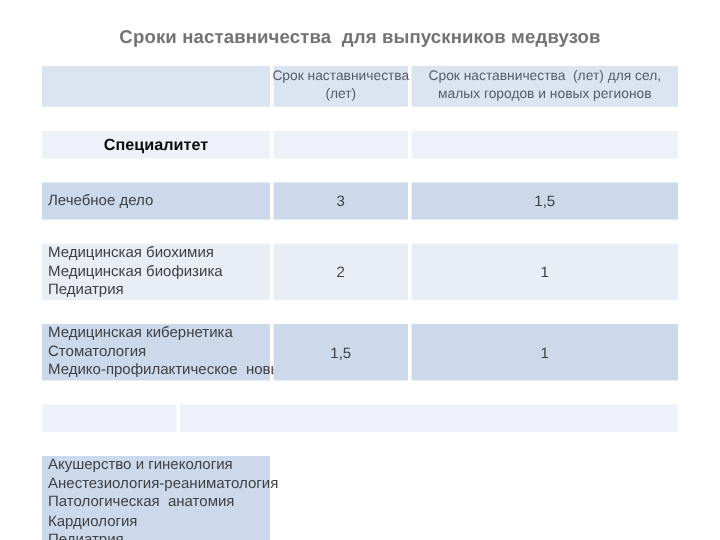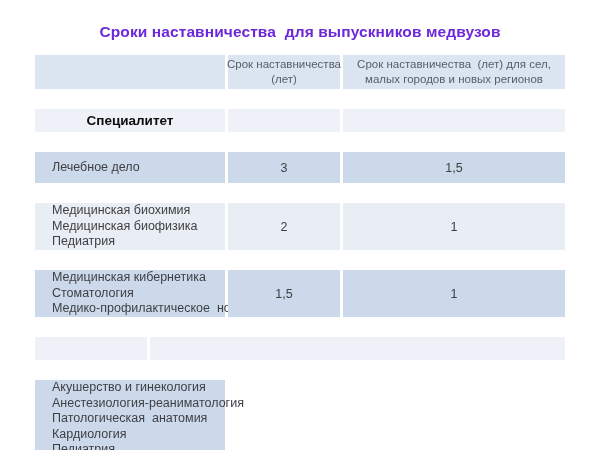--- a/index.html
+++ b/index.html
@@ -16,41 +16,41 @@
     overflow: hidden;
   }
   .title {
     position: absolute;
     top: 23px;
     left: 0;
     width: 600px;
     text-align: center;
     font-size: 15.5px;
     font-weight: bold;
-    color: #6d28d9;
+    color: #737373;
     white-space: pre;
     letter-spacing: 0.1px;
   }
   .tbl {
     position: absolute;
     left: 35px;
     top: 55px;
     width: 530px;
   }
   .row {
     display: flex;
     gap: 3px;
     margin-bottom: 20px;
   }
   .c {
     box-sizing: border-box;
     display: flex;
     align-items: center;
   }
-  .c1 { width: 190px; padding-left: 17px; }
+  .c1 { width: 190px; padding-left: 5px; }
   .c2 { width: 112px; justify-content: center; text-align: center; }
   .c3 { flex: 1; justify-content: center; text-align: center; }
 
   .row-header { height: 34px; }
   .row-sec    { height: 23px; }
   .row-1      { height: 31px; }
   .row-2      { height: 47px; }
   .row-3      { height: 47px; }
   .row-4      { height: 128px; flex-direction: column; }
 

